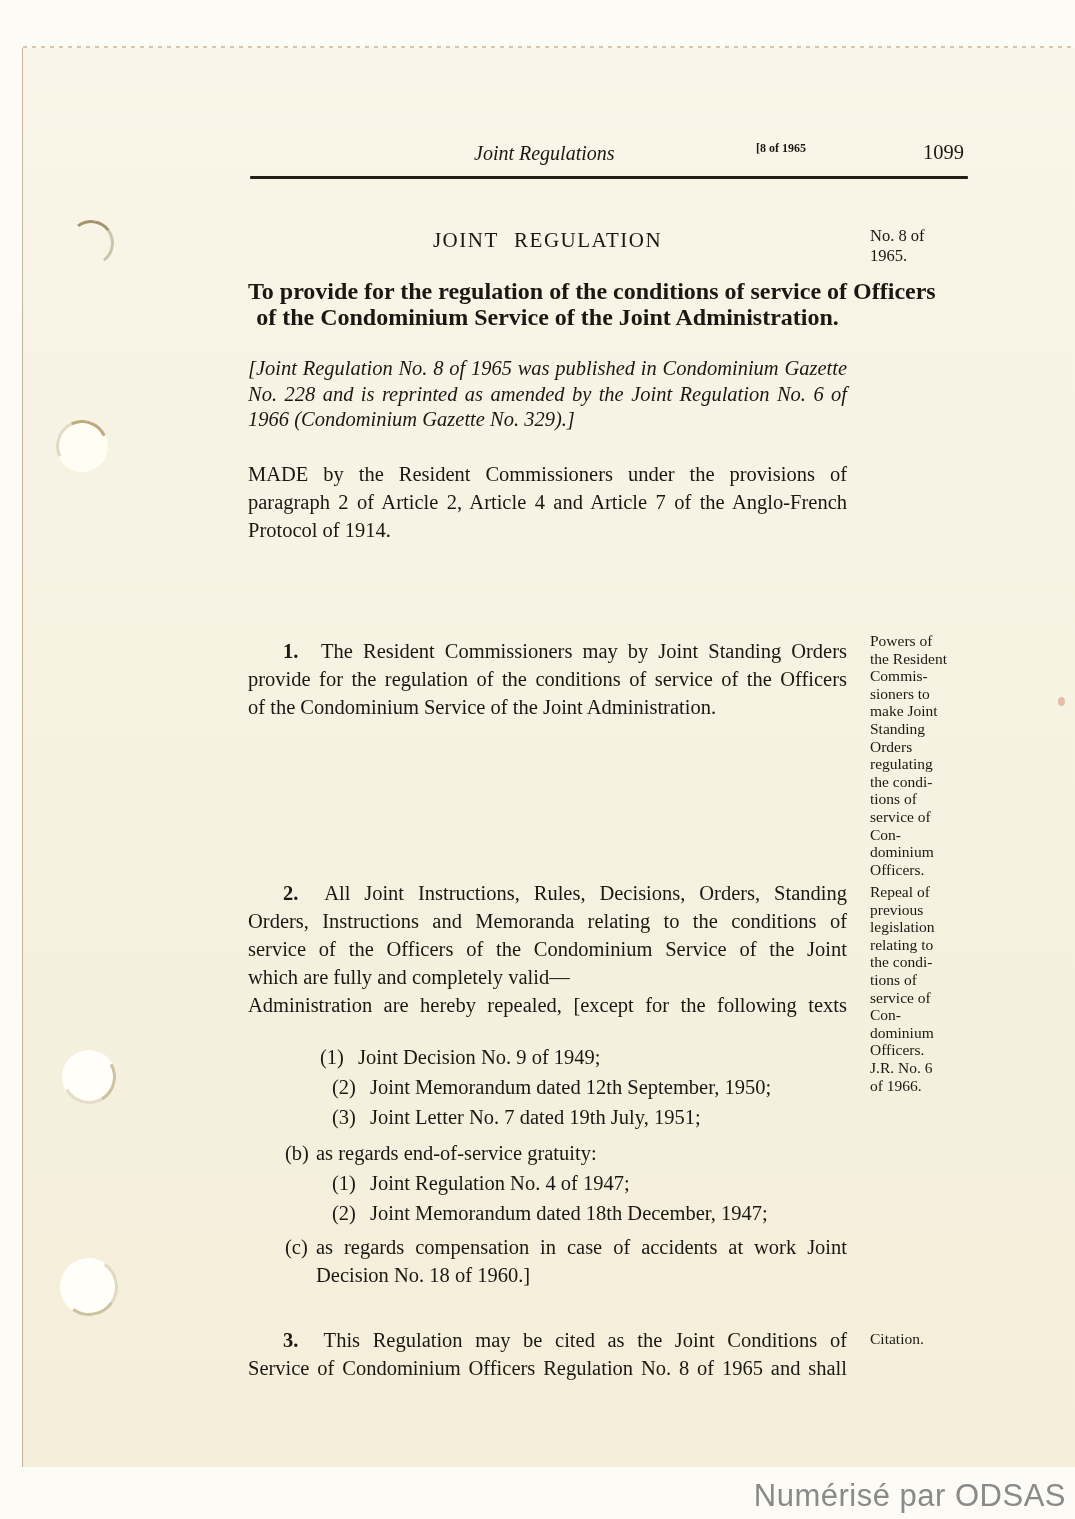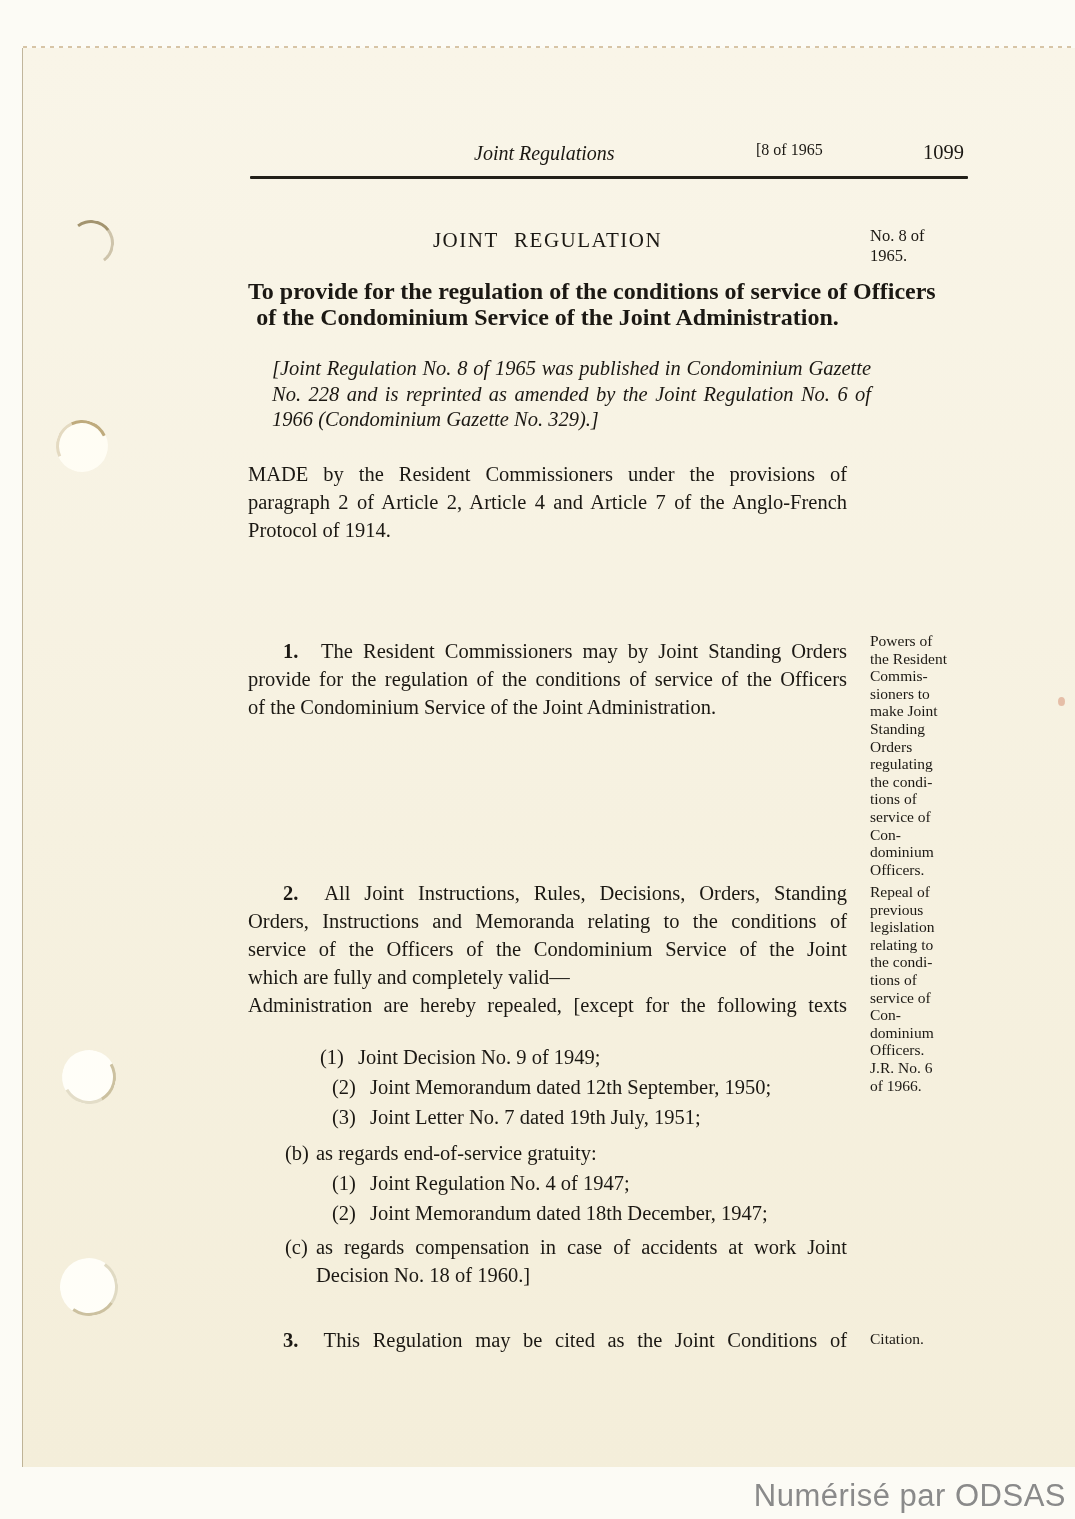--- a/index.html
+++ b/index.html
@@ -20,32 +20,32 @@
   .abs{position:absolute;}
   
   .tline{white-space:nowrap;text-align:justify;}
   .jst{text-align-last:justify;}
   .center{text-align:center;text-align-last:center;}
   .body-text{font-size:20.5px;line-height:28px;}
   .secnum{font-weight:700;margin-right:13px;}
   .firstline{padding-left:35px;}
   
   #h-title{left:474px;top:142px;font-size:20px;font-style:italic;}
-  #h-issue{left:756px;top:141px;font-size:16px;font-weight:400;}
+  #h-issue{left:756px;top:141px;font-size:12px;font-weight:700;}
   #h-page{left:923px;top:141px;font-size:20.5px;}
   #rule{left:250px;top:176px;width:718px;height:3px;background:#221f18;border-radius:1px;}
   
   #doc-title{left:248px;top:228px;width:599px;text-align:center;font-size:21px;letter-spacing:1.5px;word-spacing:9px;}
   .margin-note{left:870px;width:118px;font-size:15.5px;line-height:17.6px;}
   .margin-note .tline{text-align:left;text-align-last:left;}
   #title-note{top:226px;font-size:16.5px;line-height:20px;}
   
   .col{left:248px;width:599px;}
   #subject{top:278px;font-weight:700;font-size:24px;line-height:26px;}
-  #pubnote{top:356px;font-style:italic;font-size:20.5px;line-height:25.5px;margin-left:24px;}
+  #pubnote{top:356px;font-style:italic;font-size:20.5px;line-height:25.5px;}
   #made{top:460px;}
   #sec1{top:637px;}
   #note1{top:632px;}
   #sec2{top:879px;}
   #note2{top:883px;}
   #sec3{top:1326px;}
   #note3{top:1330px;}
   
   .li{position:absolute;font-size:20.5px;line-height:28px;white-space:nowrap;}
   .lbl-a{display:inline-block;width:31px;}
@@ -190,20 +190,23 @@
       <span class="lbl-a">(c)</span><span>as regards compensation in case of accidents at work Joint</span>
     </div>
     <div class="tline cont">Decision No. 18 of 1960.]</div>
   </div>
 
   <div class="abs col body-text" id="sec3">
     <div class="tline jst firstline">
       <span class="secnum">3.</span>
       <span>This Regulation may be cited as the Joint Conditions of</span>
     </div>
+    <div>
+        <div class="tline jst">Service of Condominium Officers Regulation No. 8 of 1965 and shall</div>
+      </div>
   </div>
   <div class="abs margin-note" id="note3">
       <div class="tline">Citation.</div>
     </div>
 
   <div class="abs" id="watermark">Numérisé par ODSAS</div>
 
 </div>
 
 </body></html>

